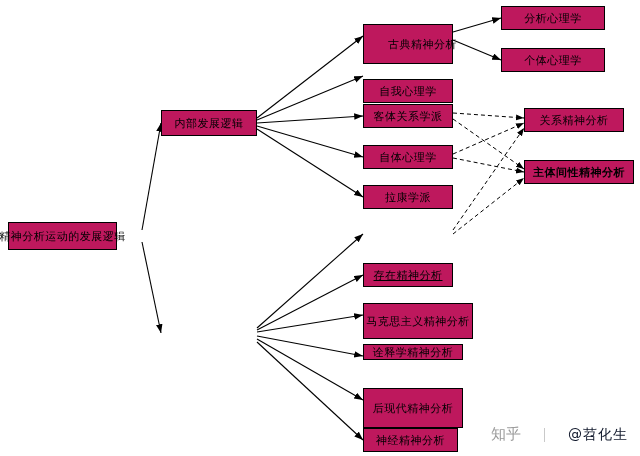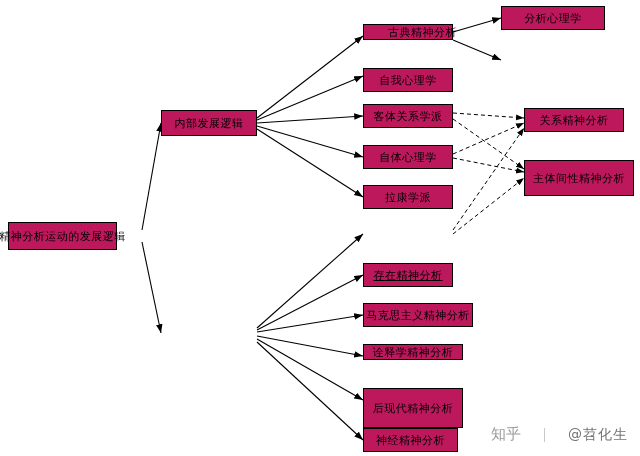--- a/index.html
+++ b/index.html
@@ -51,21 +51,21 @@
     font-size: 15px;
     color: #9b9b9b;
     letter-spacing: 0px;
   }
   .wm-sep {
     width: 1px;
     height: 14px;
     background: #c9c9c9;
   }
   .wm-user {
-    color: #737373;
+    color: #0f172a;
     font-size: 14px;
   }
 </style>
 </head>
 <body>
 
 <div id="canvas">
 
   <svg class="edges" viewBox="0 0 640 456" xmlns="http://www.w3.org/2000/svg">
     <defs>
@@ -110,47 +110,48 @@
       <path d="M453,230 L524,128" marker-end="url(#arrowd)"></path>
       <path d="M453,234 L524,178" marker-end="url(#arrowd)"></path>
     </g>
   </svg>
 
   <div class="node" style="left:8px;top:222px;width:109px;height:28px;">精神分析运动的发展逻辑</div>
 
   <div class="node" style="left:161px;top:110px;width:96px;height:26px;">内部发展逻辑</div>
 
 
-  <div class="node" style="left:363px;top:24px;width:90px;height:16px;padding-left:29px;">古典精神分析</div>
+  <div class="node" style="left:363px;top:24px;width:90px;height:40px;padding-left:29px;">古典精神分析</div>
 
-  <div class="node" style="left:363px;top:68px;width:90px;height:24px;">自我心理学</div>
+  <div class="node" style="left:363px;top:79px;width:90px;height:24px;">自我心理学</div>
 
   <div class="node" style="left:363px;top:104px;width:90px;height:24px;">客体关系学派</div>
 
   <div class="node" style="left:363px;top:145px;width:90px;height:24px;">自体心理学</div>
 
   <div class="node" style="left:363px;top:185px;width:90px;height:24px;">拉康学派</div>
 
 
   <div class="node" style="left:363px;top:263px;width:90px;height:24px;text-decoration:underline;">存在精神分析</div>
 
-  <div class="node" style="left:363px;top:303px;width:110px;height:24px;">马克思主义精神分析</div>
+  <div class="node" style="left:363px;top:303px;width:110px;height:36px;">马克思主义精神分析</div>
 
   <div class="node" style="left:363px;top:344px;width:100px;height:16px;">诠释学精神分析</div>
 
   <div class="node" style="left:363px;top:388px;width:100px;height:40px;">后现代精神分析</div>
 
   <div class="node" style="left:363px;top:428px;width:95px;height:24px;">神经精神分析</div>
 
   <div class="node" style="left:501px;top:6px;width:104px;height:24px;">分析心理学</div>
 
+  <div class="node" style="left:501px;top:48px;width:104px;height:24px;">个体心理学</div>
 
   <div class="node" style="left:524px;top:108px;width:100px;height:24px;">关系精神分析</div>
 
-  <div class="node" style="left:524px;top:160px;width:110px;height:36px;">主体间性精神分析</div>
+  <div class="node" style="left:524px;top:160px;width:110px;height:24px;font-weight:bold;">主体间性精神分析</div>
 
   <div class="watermark">
     <span class="wm-logo">知乎</span>
     <span class="wm-sep"></span>
     <span class="wm-user">@苕化生</span>
   </div>
 
 </div>
 
 </body></html>

